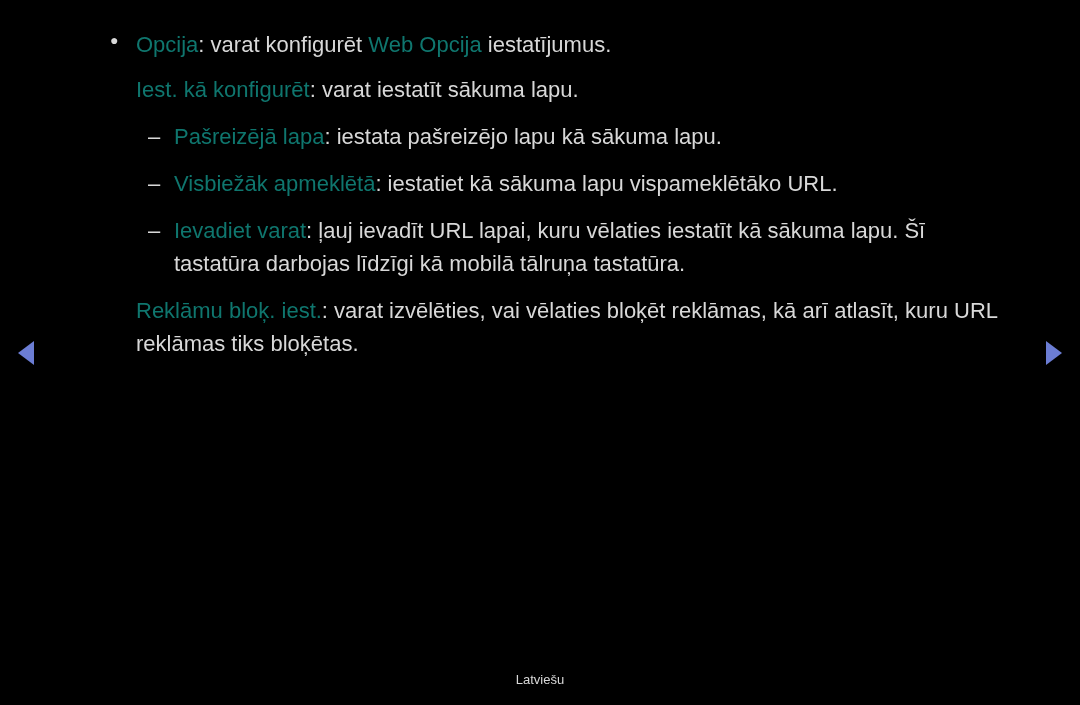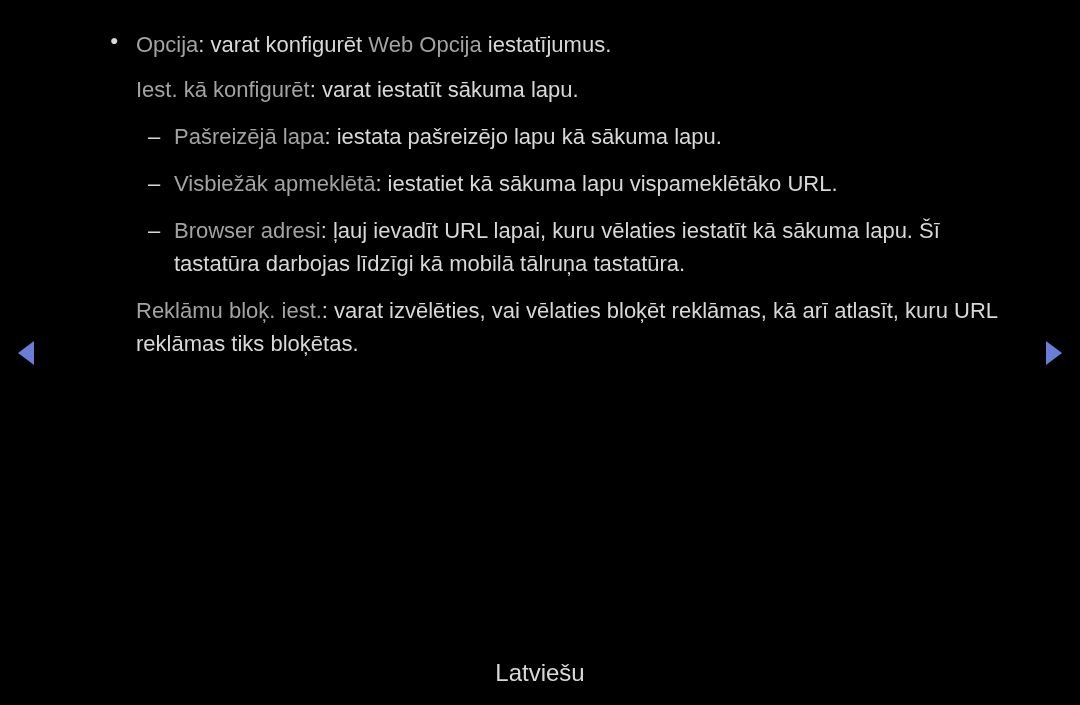--- a/index.html
+++ b/index.html
@@ -15,21 +15,21 @@
       color: #d8d8d8;
       position: relative;
       overflow: hidden;
     }
     .content {
       padding: 28px 80px 0 110px;
       font-size: 22px;
       line-height: 1.5;
     }
     .highlight {
-      color: #a3a3a3;
+      color: #0f766e;
     }
     .bullet-item {
       position: relative;
       padding-left: 26px;
       margin-bottom: 12px;
     }
     .bullet-item::before {
       content: "●";
       position: absolute;
       left: 0;
@@ -72,21 +72,21 @@
       border-top: 12px solid transparent;
       border-bottom: 12px solid transparent;
       border-left: 16px solid #6b7dd4;
     }
     .footer {
       position: absolute;
       bottom: 18px;
       left: 0;
       right: 0;
       text-align: center;
-      font-size: 24px;
+      font-size: 13px;
       color: #d8d8d8;
     }
   </style>
 </head>
 <body>
 
 <div class="content">
 
   <div class="bullet-item">
     <span class="highlight">Opcija</span><span>: varat konfigurēt </span><span class="highlight">Web Opcija</span><span> iestatījumus.</span>
@@ -98,21 +98,21 @@
 
   <div class="dash-item">
     <span class="highlight">Pašreizējā lapa</span><span>: iestata pašreizējo lapu kā sākuma lapu.</span>
   </div>
 
   <div class="dash-item">
     <span class="highlight">Visbiežāk apmeklētā</span><span>: iestatiet kā sākuma lapu vispameklētāko URL.</span>
   </div>
 
   <div class="dash-item">
-    <span class="highlight">Browser adresi</span><span>: ļauj ievadīt URL lapai, kuru vēlaties iestatīt kā sākuma lapu. Šī tastatūra darbojas līdzīgi kā mobilā tālruņa tastatūra.</span>
+    <span class="highlight">Ievadiet varat</span><span>: ļauj ievadīt URL lapai, kuru vēlaties iestatīt kā sākuma lapu. Šī tastatūra darbojas līdzīgi kā mobilā tālruņa tastatūra.</span>
   </div>
 
 
   <div class="sub-item">
     <span class="highlight">Reklāmu bloķ. iest.</span><span>: varat izvēlēties, vai vēlaties bloķēt reklāmas, kā arī atlasīt, kuru URL reklāmas tiks bloķētas.</span>
   </div>
 
 </div>
 
 <div class="nav-arrow nav-left"></div>

